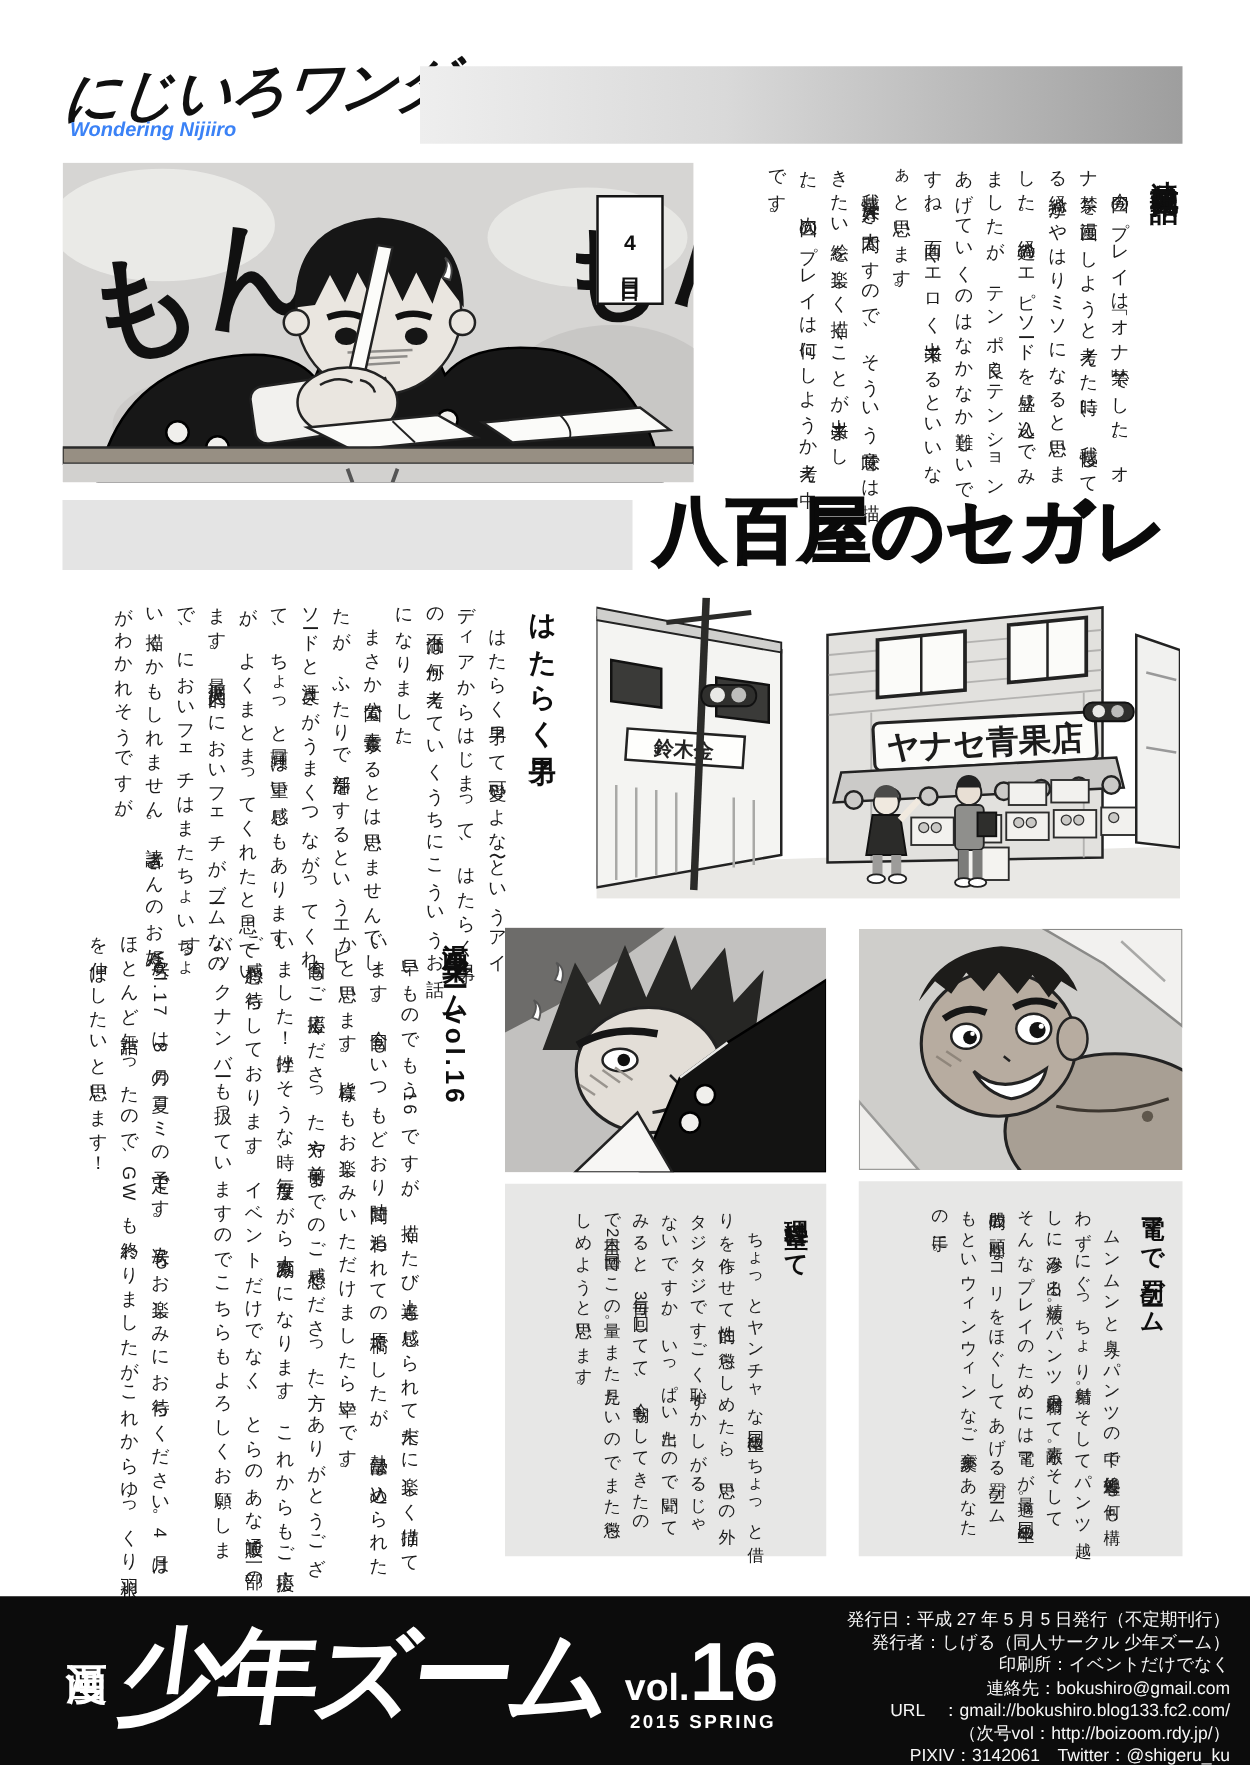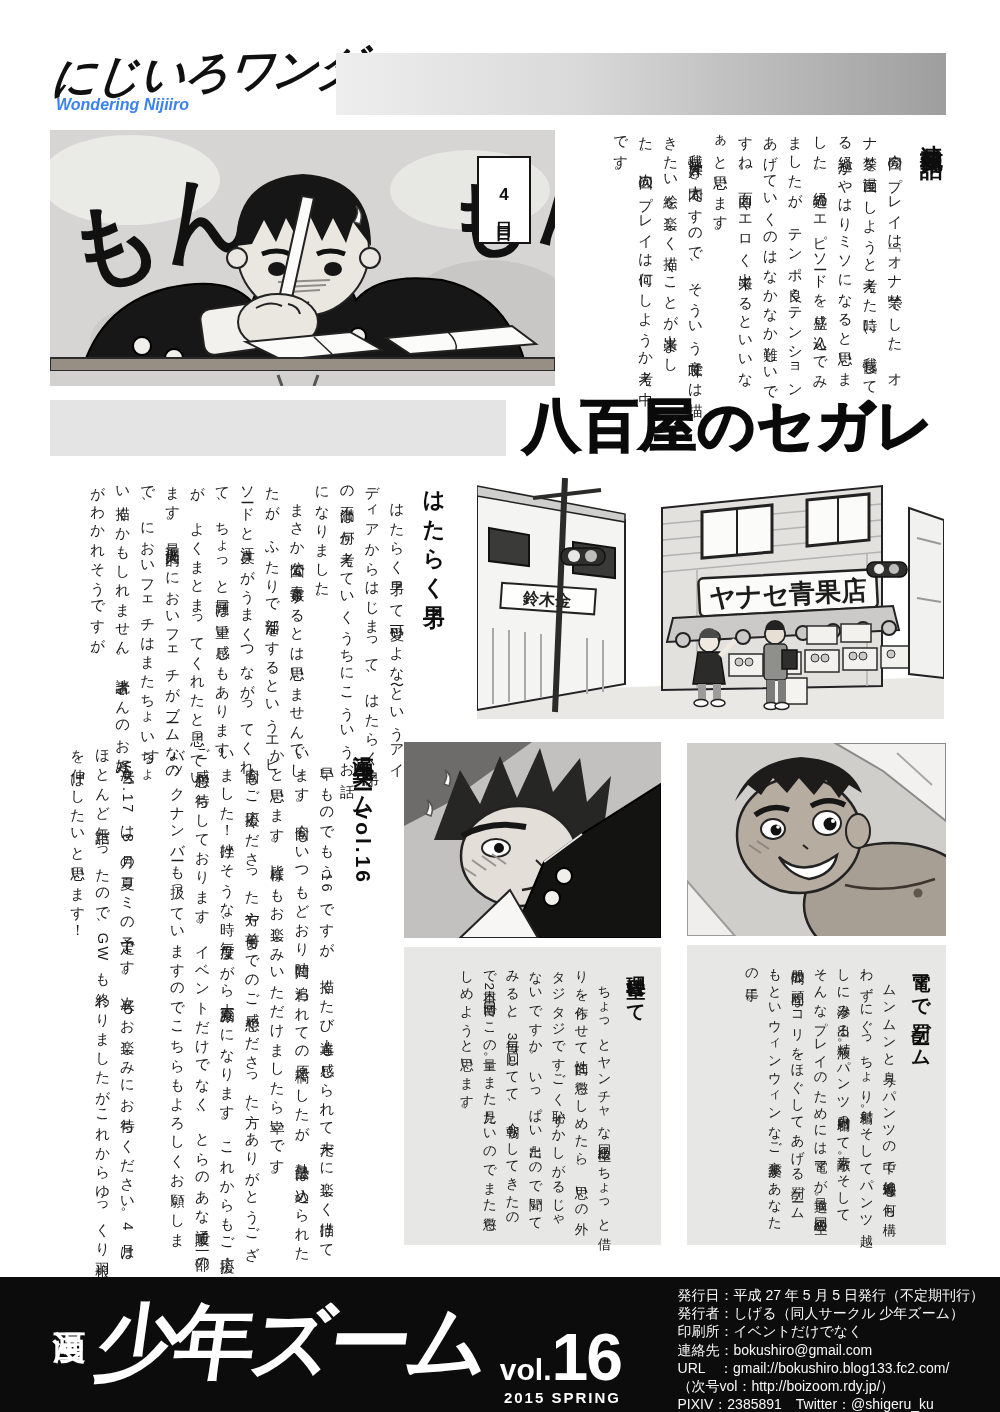--- a/index.html
+++ b/index.html
@@ -85,26 +85,26 @@
   .f-kanji {
     writing-mode:vertical-rl; text-orientation:upright; font-size:33px;
     font-weight:900; letter-spacing:2px; margin-top:22px; margin-right:6px;
     color:#fff;
   }
   .f-main {
     font-size:82px; font-weight:900; letter-spacing:-5px; line-height:118px;
     transform:skewX(-8deg); color:#fff; white-space:nowrap;
   }
   .f-volwrap { margin-left:14px; margin-top:16px; text-align:right; }
-  .f-volline { white-space:nowrap;margin-top:20px; }
+  .f-volline { white-space:nowrap; }
   .f-volp { font-size:30px; font-weight:900; color:#fff; }
   .f-voln { font-size:66px; font-weight:900; color:#fff; letter-spacing:-2px; }
   .f-season { font-size:15px; font-weight:900; letter-spacing:2px; color:#fff; margin-top:-6px; }
   .pub {
-    position:absolute; right:16px; top:9px; text-align:left;
+    position:absolute; right:16px; top:9px; text-align:right;
     font-size:14px; line-height:18.2px; color:#f8f8f8;
   }
   .pub div { white-space:nowrap; }
 </style>
 </head>
 <body>
 
 <div class="page">
 
   <div class="logo">にじいろワンダー</div>
@@ -369,17 +369,17 @@
         <div class="f-season">2015 SPRING</div>
       </div>
     </div>
     <div class="pub">
       <div>発行日：平成 27 年 5 月 5 日発行（不定期刊行）</div>
       <div>発行者：しげる（同人サークル 少年ズーム）</div>
       <div>印刷所：イベントだけでなく</div>
       <div>連絡先：bokushiro@gmail.com</div>
       <div>URL　：gmail://bokushiro.blog133.fc2.com/</div>
       <div>（次号vol：http://boizoom.rdy.jp/）</div>
-      <div>PIXIV：2385891　Twitter：@shigeru_ku</div>
+      <div>PIXIV：3142061　Twitter：@shigeru_ku</div>
     </div>
   </div>
 
 </div>
 
 </body></html>

